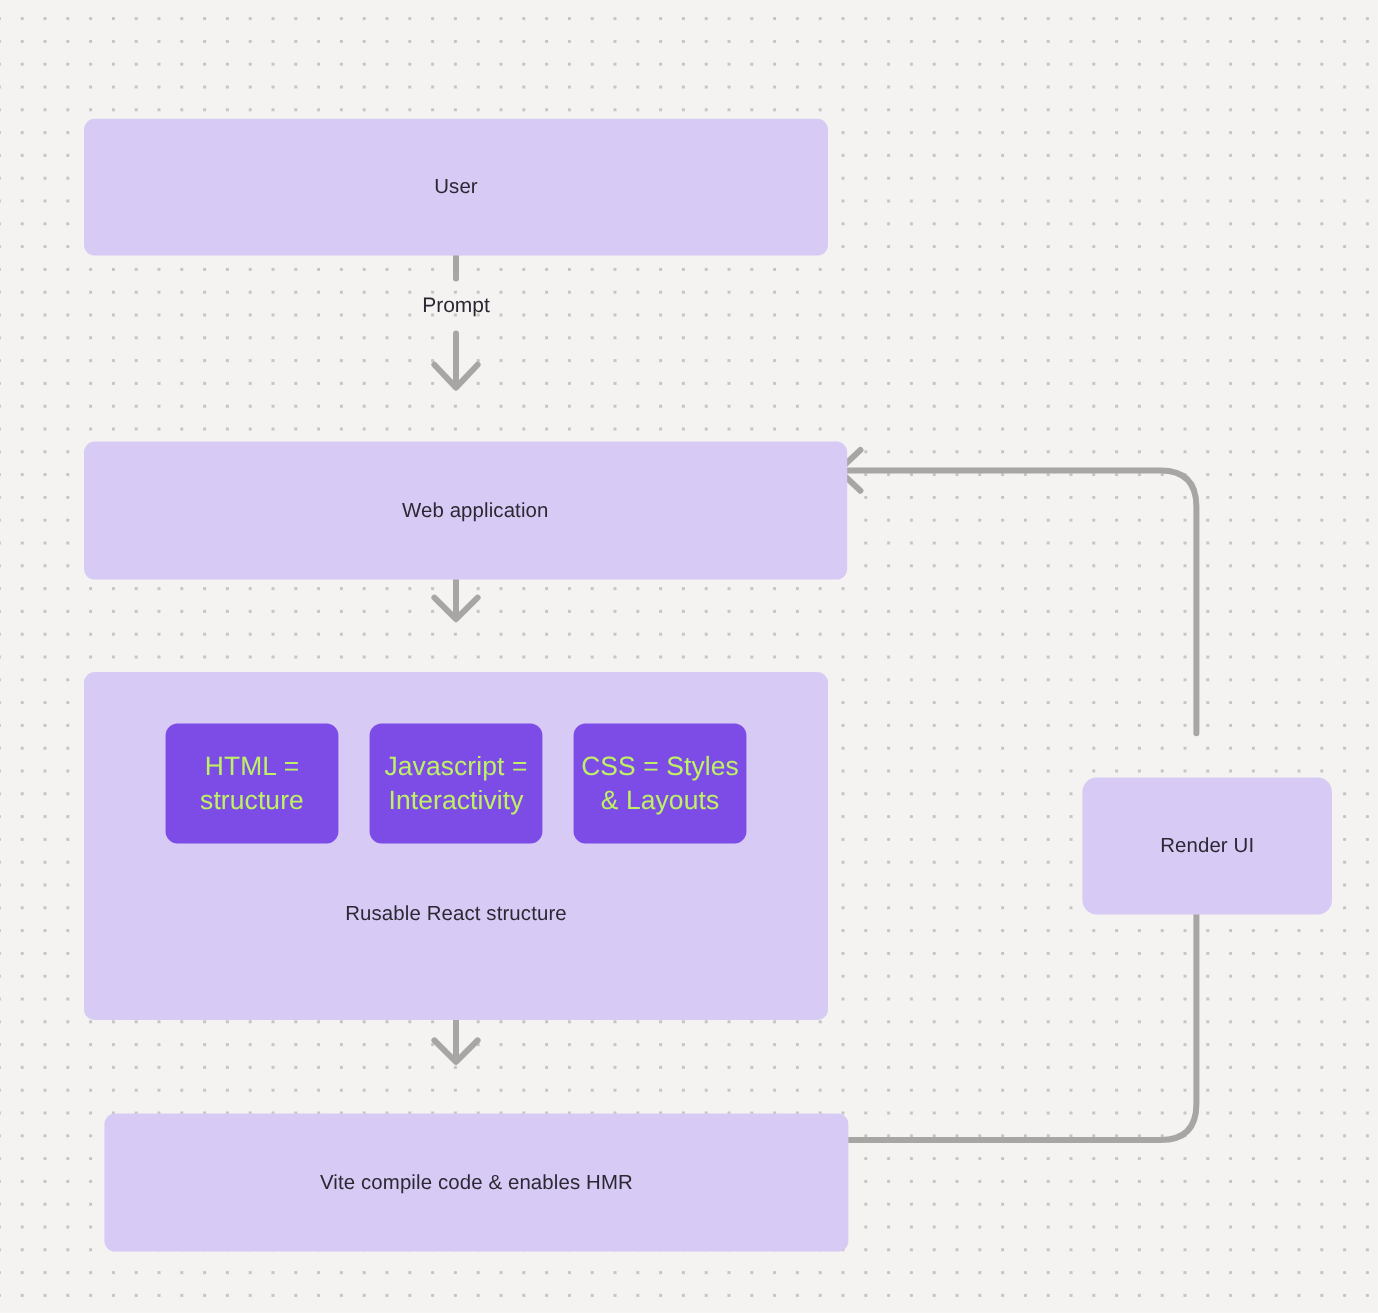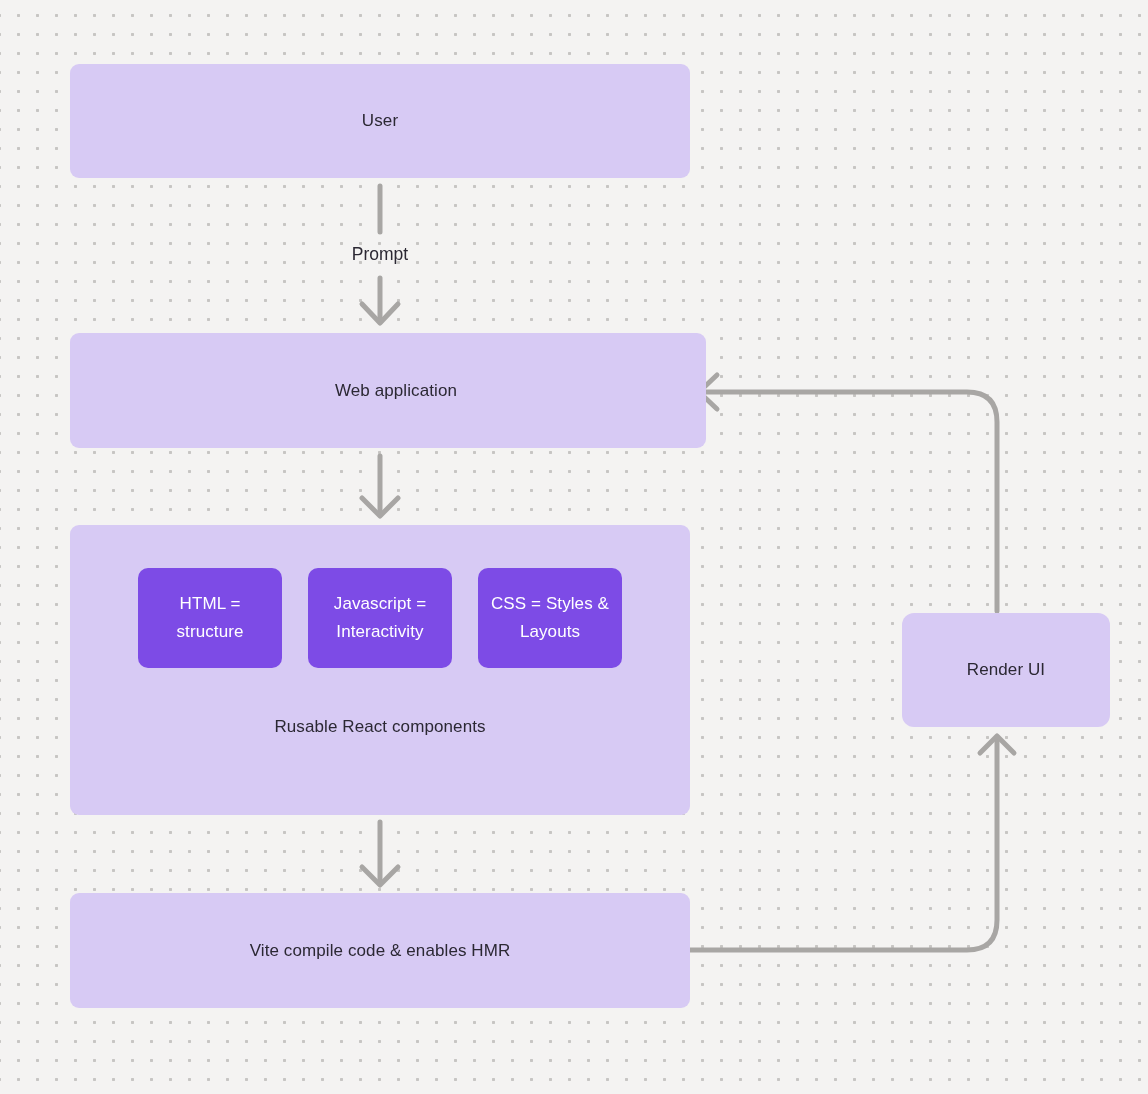--- a/index.html
+++ b/index.html
@@ -21,45 +21,46 @@
     position: absolute;
     background: #d7caf4;
     border-radius: 9px;
     display: flex;
     align-items: center;
     justify-content: center;
     text-align: center;
     color: #2b2833;
     font-size: 17px;
     letter-spacing: 0.1px;
+    margin-top: 35px;
   }
   .node-user           { left: 70px;  top: 64px;  width: 620px; height: 114px; }
   .node-web-application{ left: 70px;  top: 333px; width: 620px; height: 115px; padding-left: 16px; }
   .node-components     { left: 70px;  top: 525px; width: 620px; height: 290px; display: block; }
-  .node-vite           { left: 70px;  top: 893px; width: 620px; height: 115px; }
+  .node-vite           { left: 87px;  top: 893px; width: 620px; height: 115px; }
   .node-render-ui      { left: 902px; top: 613px; width: 208px; height: 114px; border-radius: 12px; }
 
   .components-row {
     position: absolute;
     left: 0; right: 0; top: 43px;
     display: flex;
     justify-content: center;
     gap: 26px;
   }
   .chip {
     width: 144px;
     height: 100px;
     background: #7d4be6;
     border-radius: 10px;
     display: flex;
     align-items: center;
     justify-content: center;
     text-align: center;
-    color: #ffffff;
-    font-size: 17px;
+    color: #bef264;
+    font-size: 22px;
     line-height: 28px;
     padding: 0 6px;
     box-sizing: border-box;
   }
   .components-caption {
     position: absolute;
     left: 0; right: 0; top: 192px;
     text-align: center;
     color: #2b2833;
     font-size: 17px;
@@ -127,21 +128,21 @@
       <div class="chip">
         <span>HTML = structure</span>
       </div>
       <div class="chip">
         <span>Javascript = Interactivity</span>
       </div>
       <div class="chip">
         <span>CSS = Styles &amp; Layouts</span>
       </div>
     </div>
-    <div class="components-caption">Rusable React components</div>
+    <div class="components-caption">Rusable React structure</div>
   </div>
 
   <div class="node node-vite">
     <span>Vite compile code &amp; enables HMR</span>
   </div>
 
   <div class="node node-render-ui">
     <span>Render UI</span>
   </div>
 

